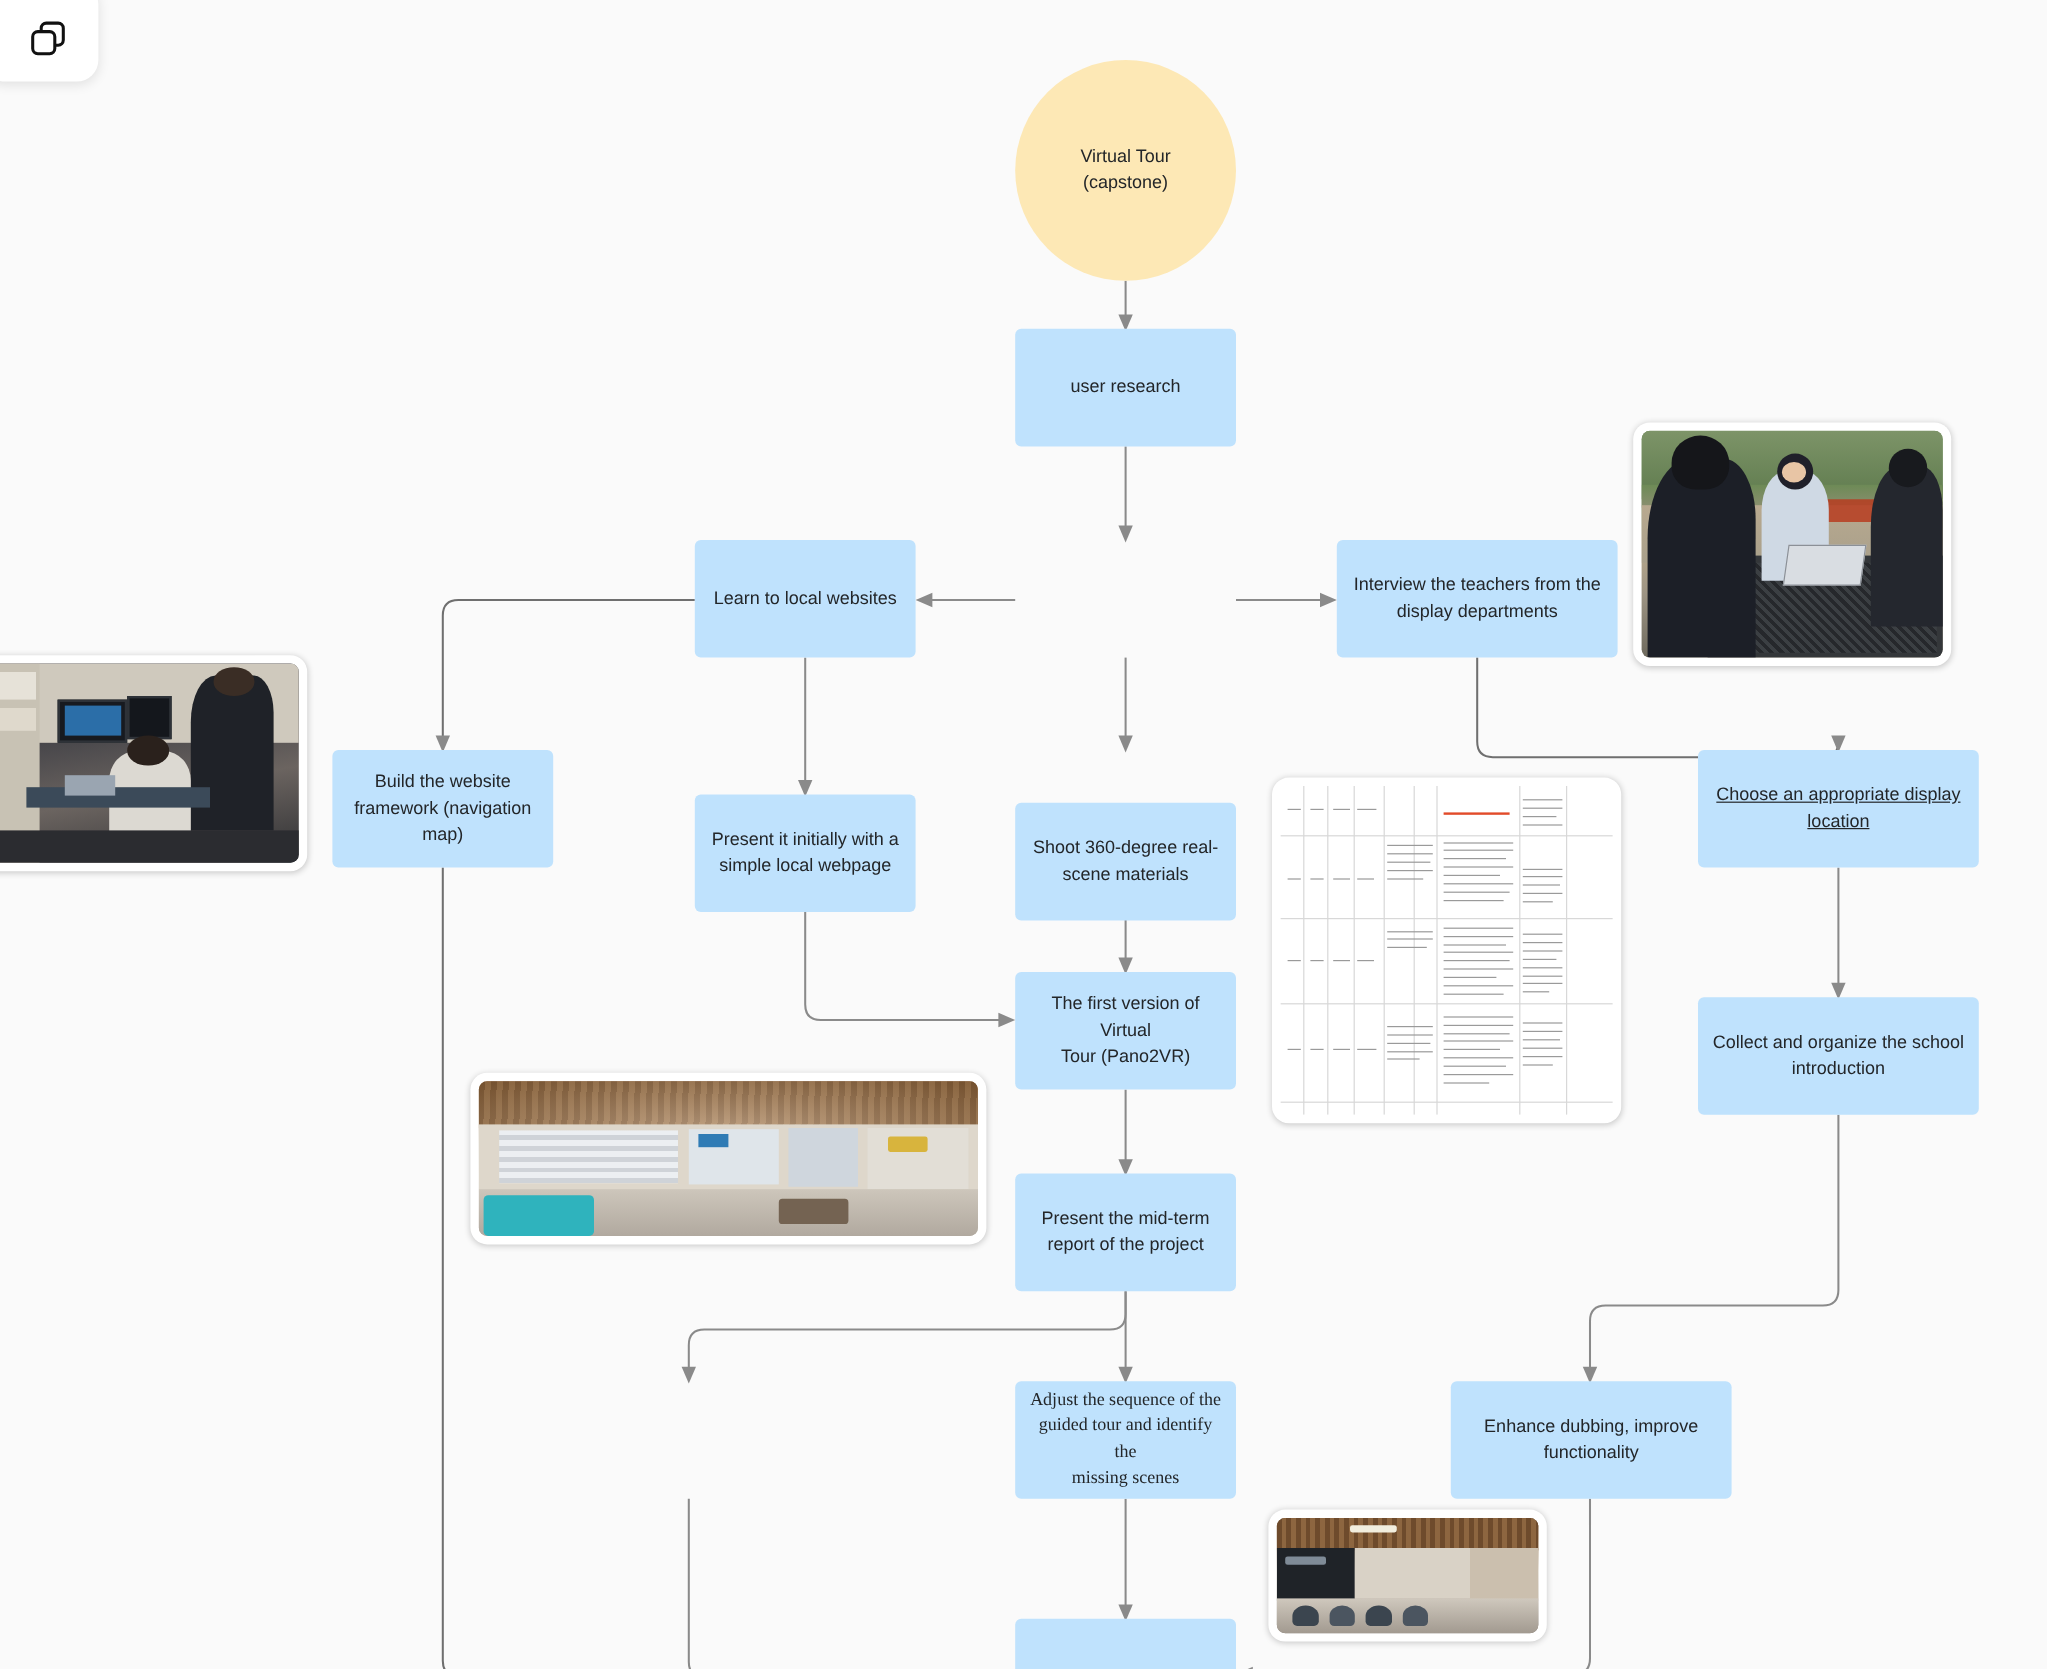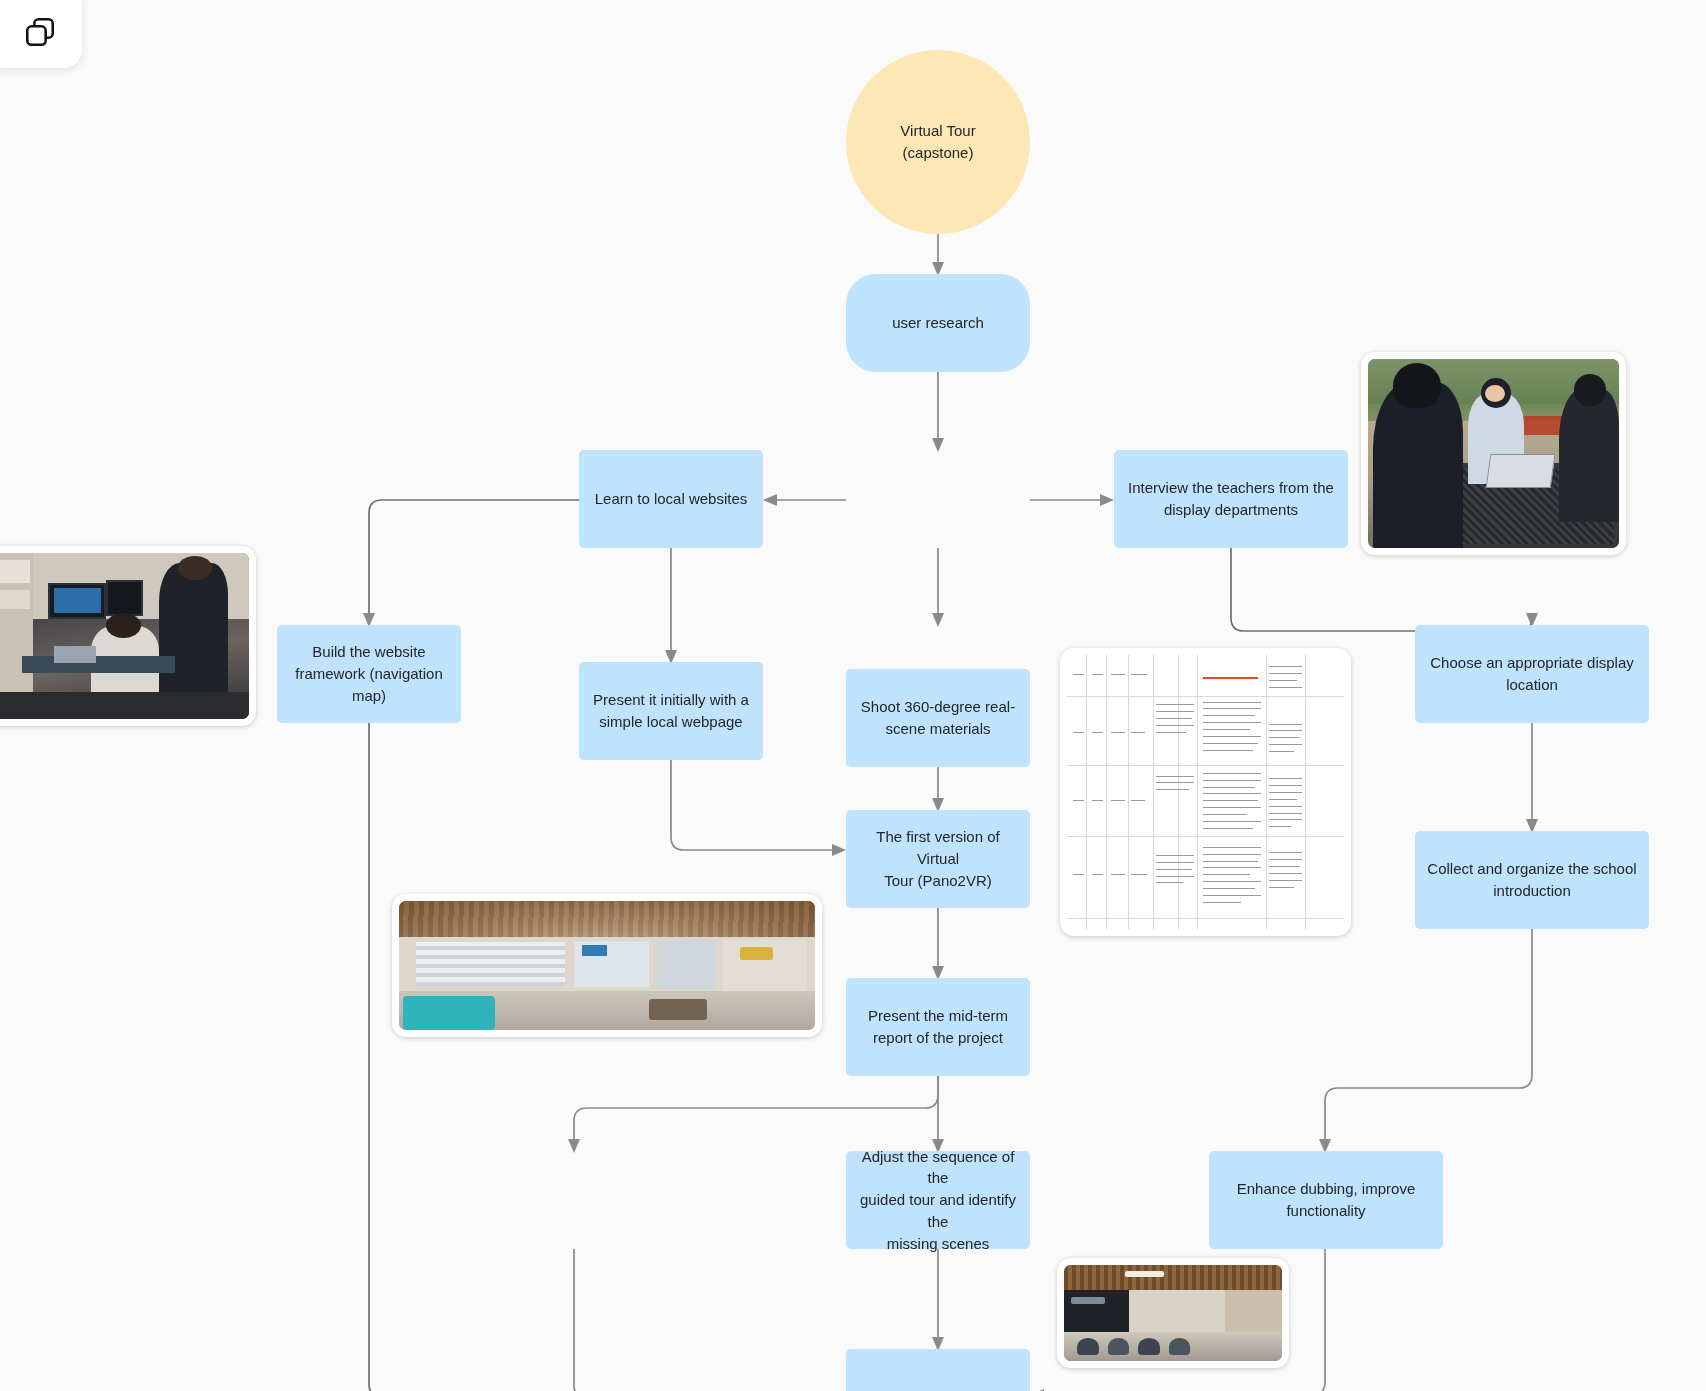--- a/index.html
+++ b/index.html
@@ -389,52 +389,52 @@
         <div class="tx" style="left:9%;top:80%;width:4%;"></div>
         <div class="tx" style="left:16%;top:80%;width:5%;"></div>
         <div class="tx" style="left:23%;top:80%;width:6%;"></div>
       </div>
     </div>
   </div>
 
   <div class="node root" style="left:846px; top:50px; width:184px; height:184px;">Virtual Tour
 (capstone)</div>
 
-  <div class="node" style="left:846px; top:274px; width:184px; height:98px;border-radius:30px;">user research</div>
+  <div class="node" style="left:846px; top:274px; width:184px; height:98px;">user research</div>
 
 
   <div class="node" style="left:579px; top:450px; width:184px; height:98px;">Learn to local websites</div>
 
   <div class="node" style="left:1114px; top:450px; width:234px; height:98px;">Interview the teachers from the
 display departments</div>
 
   <div class="node" style="left:277px; top:625px; width:184px; height:98px;">Build the website
 framework (navigation
 map)</div>
 
   <div class="node" style="left:579px; top:662px; width:184px; height:98px;">Present it initially with a
 simple local webpage</div>
 
   <div class="node" style="left:846px; top:625px; width:184px; height:98px;margin-top:44px;">Shoot 360-degree real-
 scene materials</div>
 
-  <div class="node" style="left:1415px; top:625px; width:234px; height:98px;">Choose an appropriate display
+  <div class="node" style="left:1415px; top:625px; width:234px; height:98px;text-decoration:underline;">Choose an appropriate display
 location</div>
 
   <div class="node" style="left:846px; top:810px; width:184px; height:98px;">The first version of Virtual
 Tour (Pano2VR)</div>
 
   <div class="node" style="left:1415px; top:831px; width:234px; height:98px;">Collect and organize the school
 introduction</div>
 
   <div class="node" style="left:846px; top:978px; width:184px; height:98px;">Present the mid-term
 report of the project</div>
 
 
-  <div class="node" style="left:846px; top:1151px; width:184px; height:98px;">Adjust the sequence of the
+  <div class="node" style="left:846px; top:1151px; width:184px; height:98px;font-family:Liberation Serif, serif;">Adjust the sequence of the
 guided tour and identify the
 missing scenes</div>
 
   <div class="node" style="left:1209px; top:1151px; width:234px; height:98px;">Enhance dubbing, improve
 functionality</div>
 
   <div class="node" style="left:846px; top:1349px; width:184px; height:98px;">The second virtual tour</div>
 
   <div id="toolbar">
     <span>

